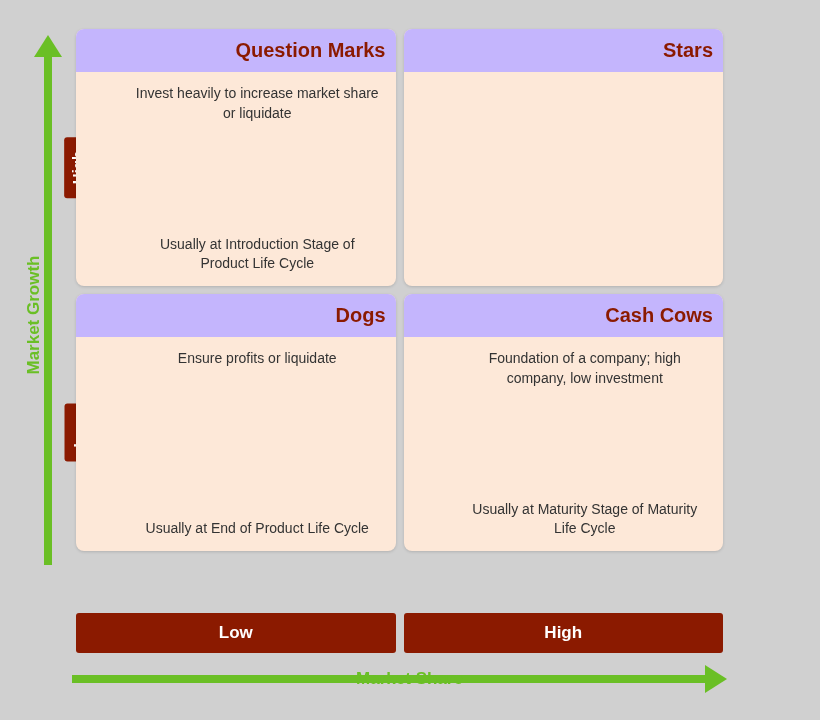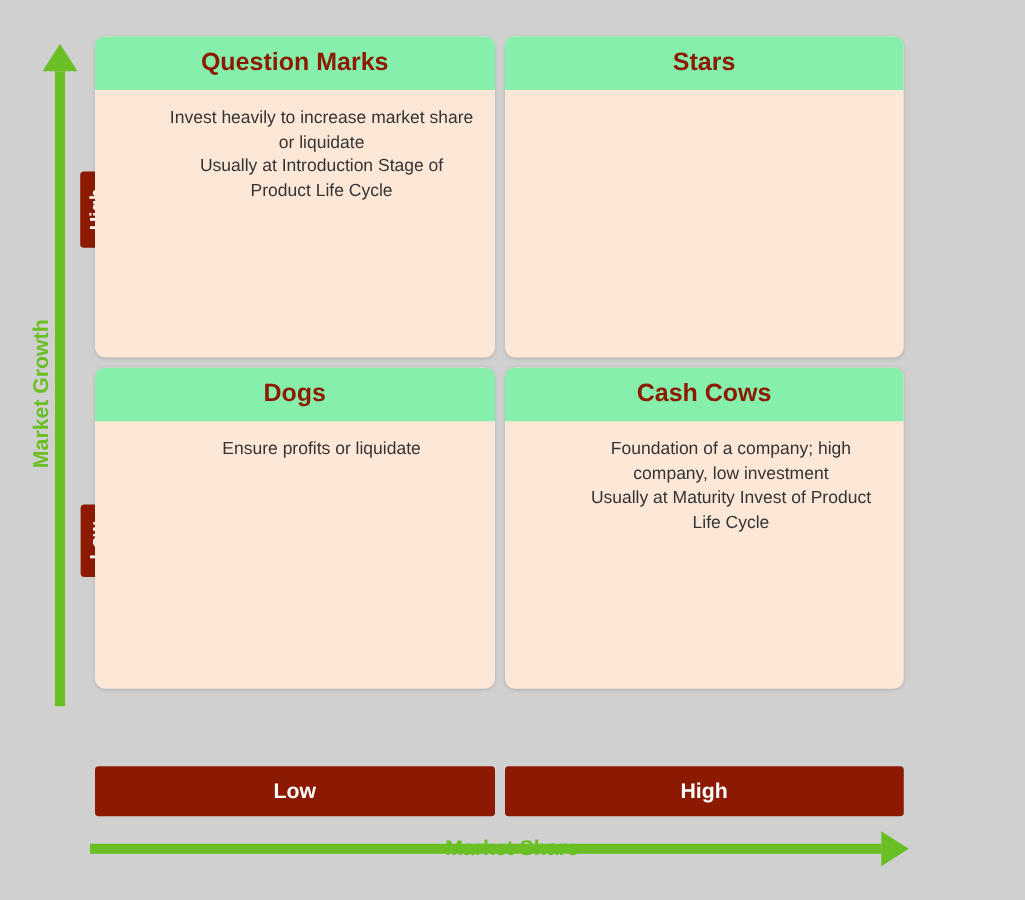--- a/index.html
+++ b/index.html
@@ -117,37 +117,37 @@
       background: #fde8d8;
       border-radius: 8px;
       overflow: hidden;
       margin: 4px;
       display: flex;
       flex-direction: column;
       box-shadow: 0 1px 3px rgba(0,0,0,0.15);
     }
 
     .card-header {
-      background: #86efac;
+      background: #c4b5fd;
       padding: 10px;
-      text-align: center;
+      text-align: right;
     }
 
     .card-header-title {
       color: #8b1a00;
       font-size: 20px;
       font-weight: bold;
     }
 
     .card-body {
       padding: 12px 16px;
       flex: 1;
       display: flex;
       flex-direction: column;
-      justify-content: flex-start;
+      justify-content: space-between;
       text-align: center;
       margin-left: 43px;
     }
 
     .card-text {
       font-size: 14px;
       color: #333;
       line-height: 1.4;
     }
 
@@ -249,30 +249,31 @@
         <span class="card-header-title">Stars</span>
       </div>
     </div>
 
     <div class="quadrant-card">
       <div class="card-header">
         <span class="card-header-title">Dogs</span>
       </div>
       <div class="card-body">
         <p class="card-text">Ensure profits or liquidate</p>
+        <p class="card-text">Usually at End of Product Life Cycle</p>
       </div>
     </div>
 
     <div class="quadrant-card">
       <div class="card-header">
         <span class="card-header-title">Cash Cows</span>
       </div>
       <div class="card-body">
         <p class="card-text">Foundation of a company; high company, low investment</p>
-        <p class="card-text">Usually at Maturity Invest of Product Life Cycle</p>
+        <p class="card-text">Usually at Maturity Stage of Maturity Life Cycle</p>
       </div>
     </div>
 
   </div>
 
   <div class="bottom-labels">
     <div class="bottom-label">Low</div>
     <div class="bottom-label">High</div>
   </div>
 

